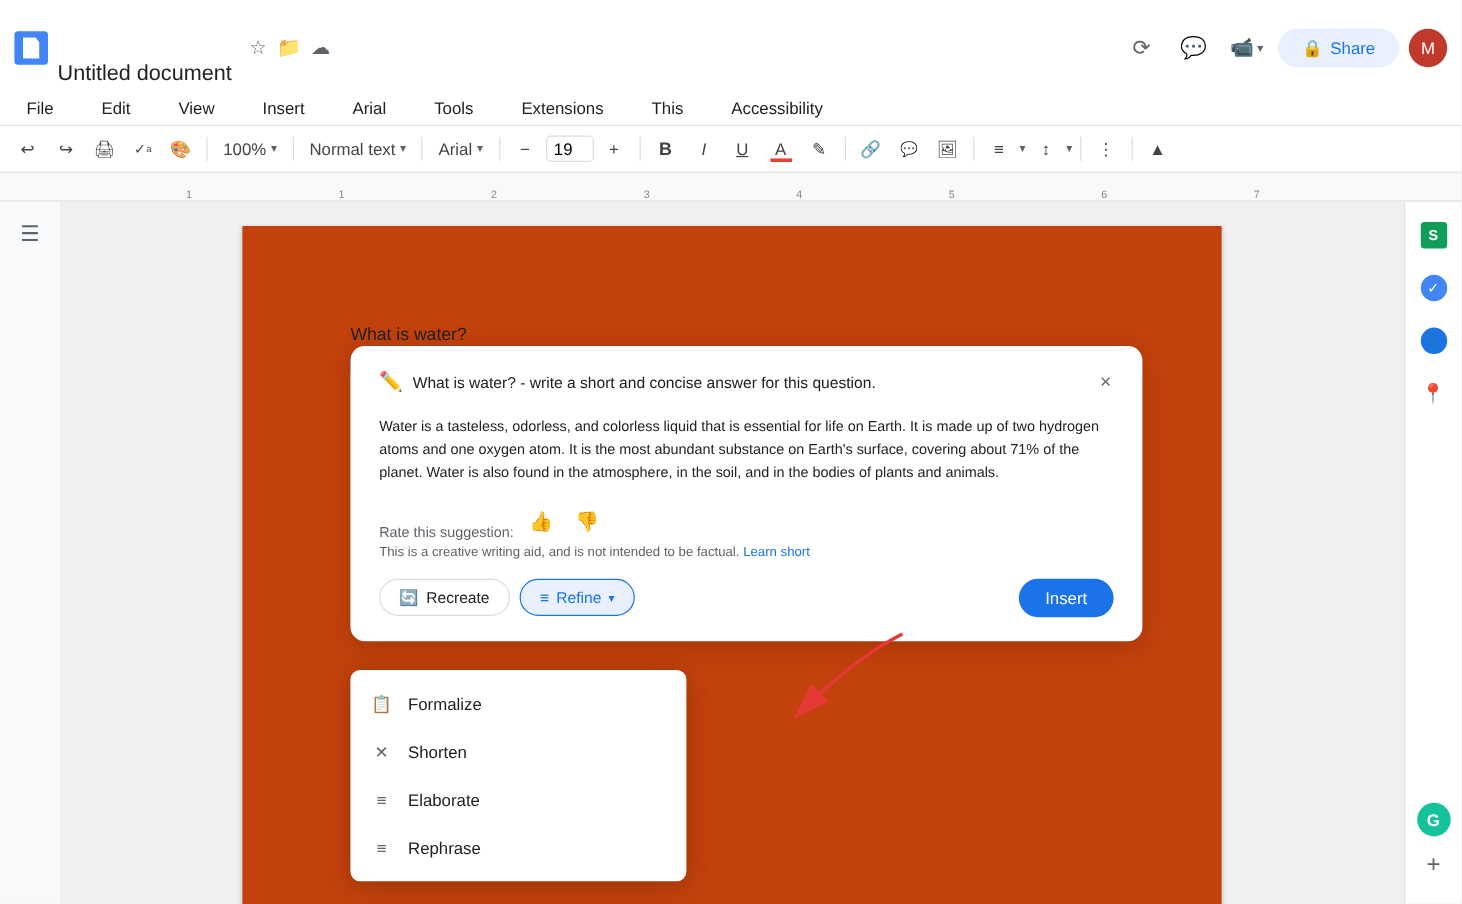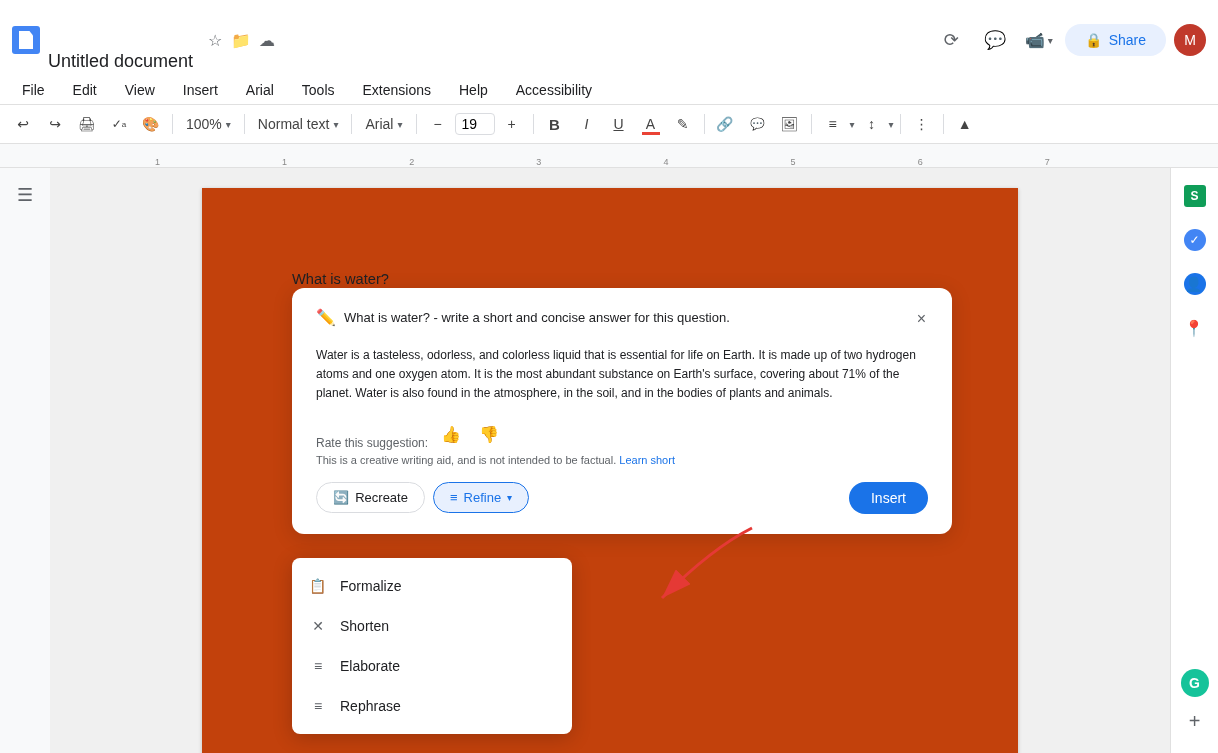--- a/index.html
+++ b/index.html
@@ -85,21 +85,21 @@
       color: white;
       display: flex; align-items: center; justify-content: center;
       font-size: 14px; font-weight: 500;
       cursor: pointer;
     }
 
     
     #menu-bar {
       display: flex;
       padding: 2px 12px;
-      gap: 8px;
+      gap: 20px;
     }
     .menu-item {
       padding: 4px 10px;
       font-size: 14px;
       color: #202124;
       cursor: pointer;
       border-radius: 4px;
     }
 
     
@@ -421,21 +421,21 @@
   </div>
 
   <div id="menu-bar">
     <span class="menu-item">File</span>
     <span class="menu-item">Edit</span>
     <span class="menu-item">View</span>
     <span class="menu-item">Insert</span>
     <span class="menu-item">Arial</span>
     <span class="menu-item">Tools</span>
     <span class="menu-item">Extensions</span>
-    <span class="menu-item">Help</span>
+    <span class="menu-item">This</span>
     <span class="menu-item">Accessibility</span>
   </div>
 </div>
 
 <div id="toolbar">
   <div class="toolbar-btn" title="Undo">↩</div>
   <div class="toolbar-btn" title="Redo">↪</div>
   <div class="toolbar-btn">🖨</div>
   <div class="toolbar-btn" style="font-size:12px;">✓<span style="font-size:8px;">a</span></div>
   <div class="toolbar-btn">🎨</div>

